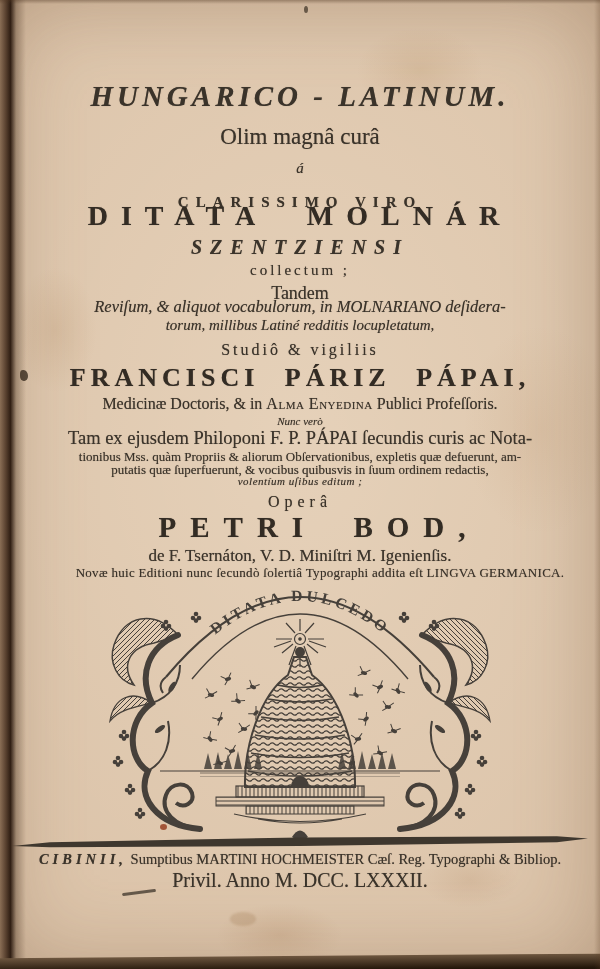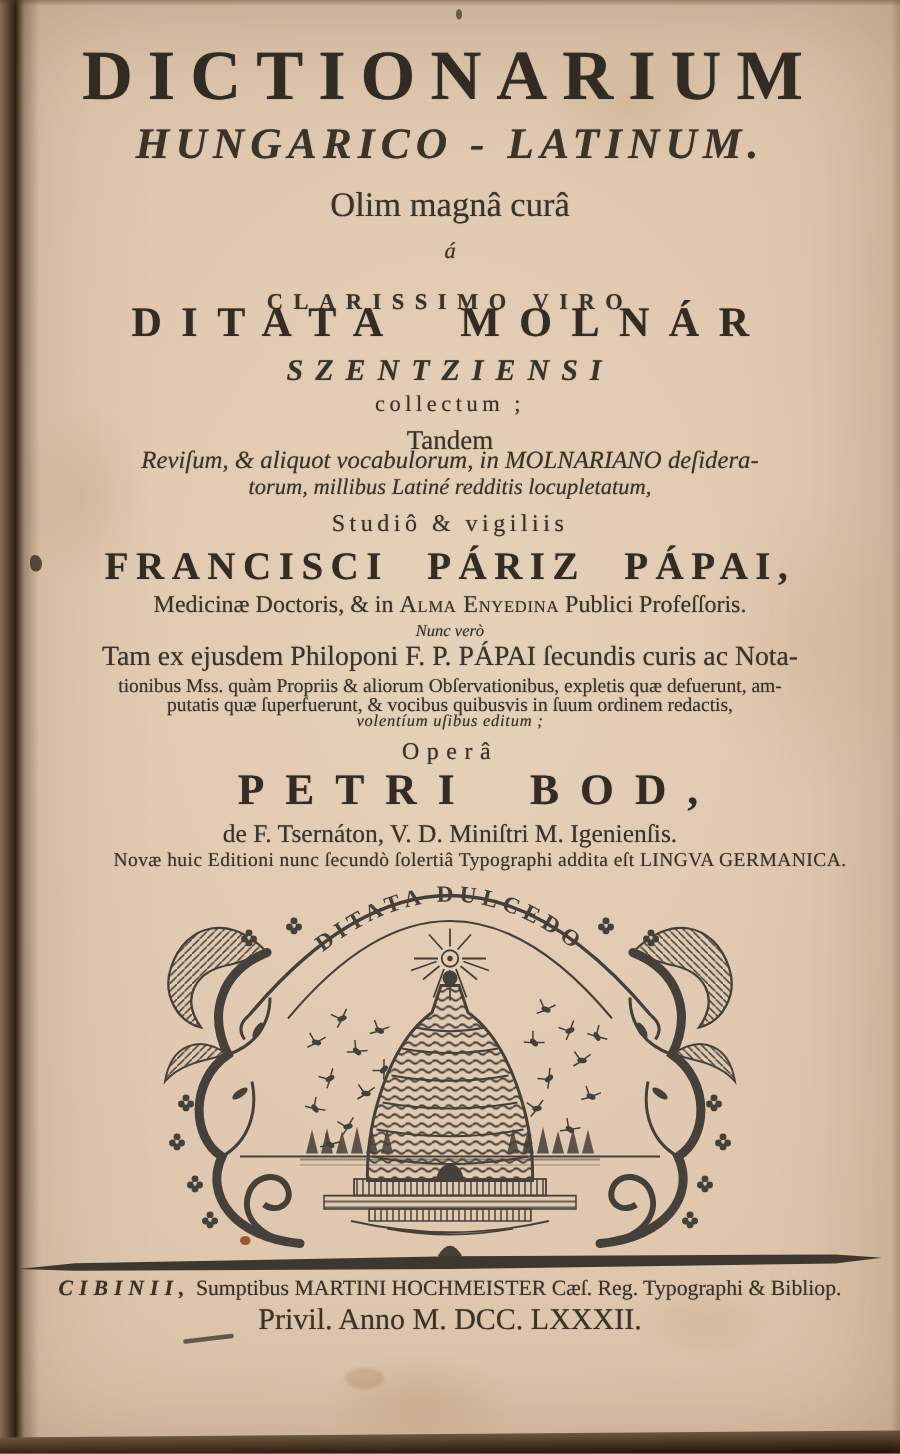--- a/index.html
+++ b/index.html
@@ -57,21 +57,20 @@
   .stain-rust{left:160px;top:824px;width:7px;height:6px;background:rgba(146,55,25,.8);}
   .stain-dash{left:122px;top:891px;width:34px;height:3px;border-radius:2px;background:rgba(62,52,42,.75);transform:rotate(-7deg);}
   .stain-speck{left:20px;top:370px;width:8px;height:11px;background:rgba(55,42,30,.8);border-radius:40% 60% 50% 50%;}
   .stain-dot-top{left:304px;top:6px;width:4px;height:7px;background:rgba(60,48,36,.7);}
   .stain-blotch{left:230px;top:912px;width:26px;height:14px;background:rgba(135,90,45,.18);filter:blur(1px);}
 </style>
 </head>
 <body>
 
 <div id="photo">
-  <div class="line l-title">DICTIONARIUM</div>
   <div class="line l-subtitle">HUNGARICO - LATINUM.</div>
   <div class="line l-olim">Olim magnâ curâ</div>
   <div class="line l-a">á</div>
   <div class="line l-clarissimo">CLARISSIMO VIRO</div>
   <div class="line l-author">DITATA MOLNÁR</div>
   <div class="line l-epithet">SZENTZIENSI</div>
   <div class="line l-collectum">collectum ;</div>
   <div class="line l-tandem">Tandem</div>
   <div class="line l-rev1">Reviſum, &amp; aliquot vocabulorum, in MOLNARIANO deſidera-</div>
   <div class="line l-rev2">torum, millibus Latiné redditis locupletatum,</div>

